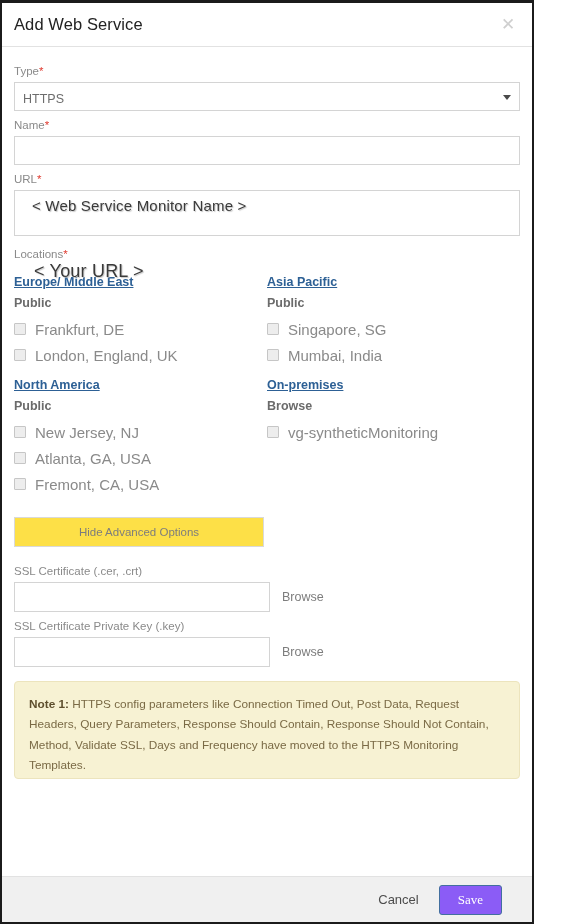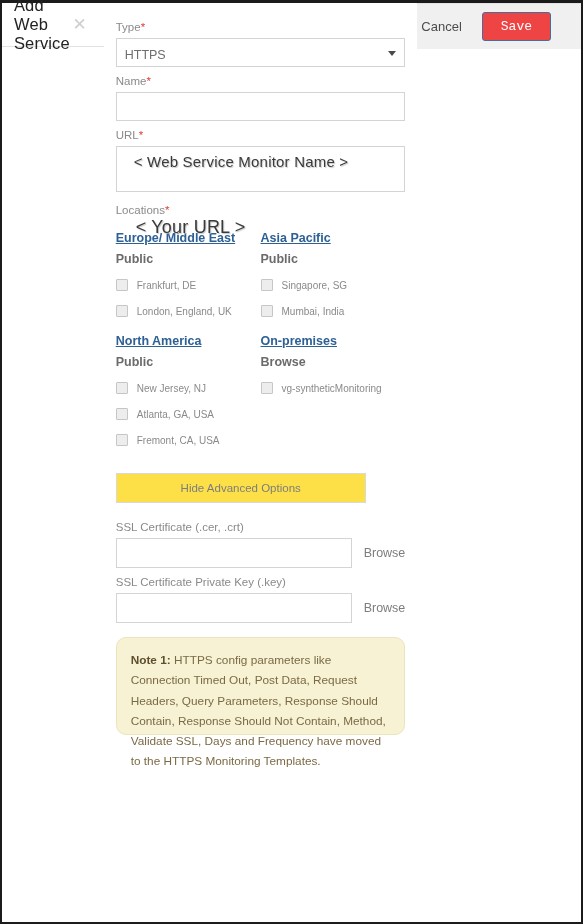--- a/index.html
+++ b/index.html
@@ -9,28 +9,28 @@
   }
   body {
     font-family: "Liberation Sans", sans-serif;
     width: 585px; height: 924px;
     overflow: hidden;
     position: relative;
   }
   .dialog {
     position: absolute;
     left: 0; top: 0;
-    width: 583px; height: 924px;
+    width: 534px; height: 924px;
     background: #ffffff;
     border-top: 3px solid #1b1b1b;
     border-left: 2px solid #1b1b1b;
     border-right: 2px solid #1b1b1b;
     border-bottom: 2px solid #1b1b1b;
     display: flex;
-    flex-direction: row;
+    flex-direction: column;
   }
   
   .dlg-header {
     height: 44px;
     flex: 0 0 44px;
     border-bottom: 1px solid #e2e2e2;
     display: flex;
     align-items: center;
     padding: 0 14px 0 12px;
     background: #fff;
@@ -138,21 +138,21 @@
   .cbox {
     width: 12px; height: 12px;
     border: 1px solid #c6c6c6;
     background: #ededed;
     border-radius: 1px;
     flex: 0 0 12px;
     margin-right: 9px;
     cursor: pointer;
   }
   .cb-label {
-    font-size: 10px;
+    font-size: 15px;
     color: #8a8a8a;
   }
 
   
   .adv-btn {
     width: 250px;
     height: 30px;
     background: #fde047;
     border: 1px solid #d9d9d9;
     color: #7d7d7d;
@@ -179,21 +179,21 @@
     color: #7d7d7d;
     margin-left: 12px;
     cursor: pointer;
   }
 
   
   .note-box {
     margin-top: 14px;
     background: #f7f2d3;
     border: 1px solid #ece4bd;
-    border-radius: 10px;
+    border-radius: 4px;
     padding: 12px 14px 14px 14px;
     height: 98px;
   }
   .note-text {
     font-size: 11.8px;
     line-height: 1.72;
     color: #7a6a45;
   }
   .note-lead { font-weight: bold; color: #5e4f2d; }
 
@@ -212,25 +212,25 @@
     background: transparent;
     border: none;
     font-family: "Liberation Sans", sans-serif;
     font-size: 13px;
     color: #4c4c4c;
     cursor: pointer;
     margin-right: 16px;
     padding: 6px 4px;
   }
   .btn-save {
-    background: #ef4444;
+    background: #8b5cf6;
     border: 1px solid #426f9f;
     border-radius: 3px;
     color: #ffffff;
-    font-family: Liberation Mono, monospace;
+    font-family: Liberation Serif, serif;
     font-size: 13px;
     padding: 6px 18px;
     cursor: pointer;
   }
 </style>
 </head>
 <body>
 
 <div class="dialog">
 

